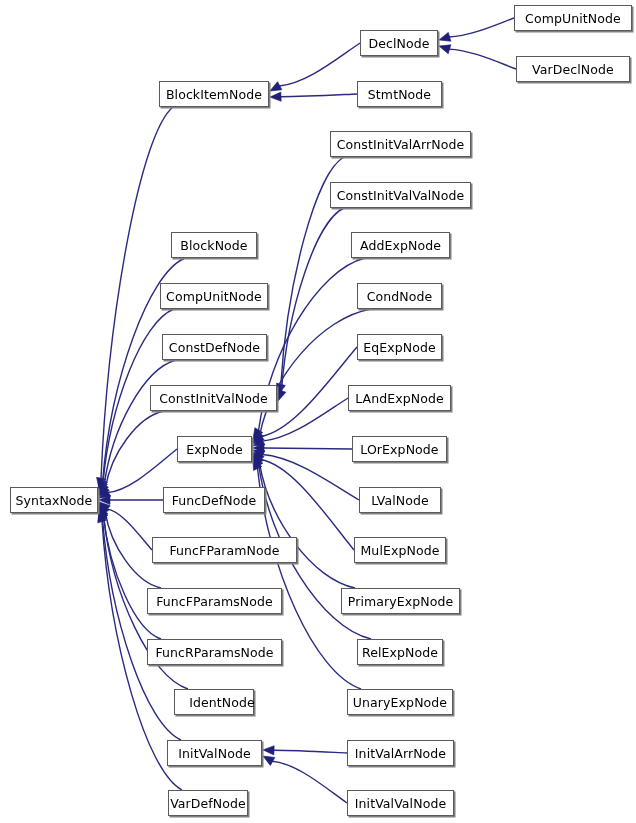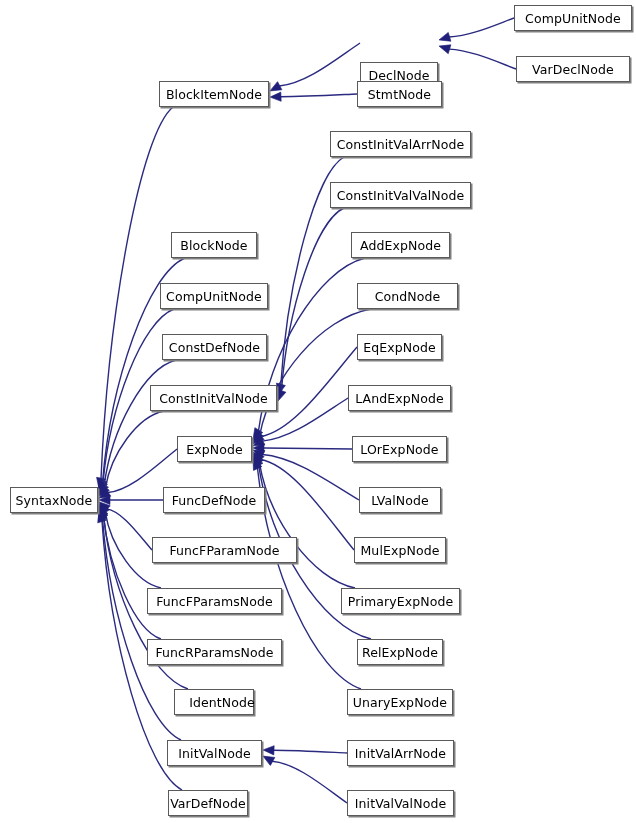--- a/index.html
+++ b/index.html
@@ -109,21 +109,21 @@
         <path d="M 273.49 750.29 C 298.49 750.45 324.95 751.97 347.00 753.00" fill="none" stroke="#2a2a80" stroke-width="1.4"></path>
         <path d="M 0 0 L 11 -4.6 L 11 4.6 Z" fill="#20207a" stroke="#20207a" stroke-width="0.6" transform="translate(263,749.9) rotate(2.1135279347910325)"></path>
         <path d="M 272.17 761.22 C 297.61 763.73 324.55 787.12 347.00 803.00" fill="none" stroke="#2a2a80" stroke-width="1.4"></path>
         <path d="M 0 0 L 11 -4.6 L 11 4.6 Z" fill="#20207a" stroke="#20207a" stroke-width="0.6" transform="translate(263,756.1) rotate(29.176079067978513)"></path>
       </g>
   </svg>
   <div id="node-layer">
       <div class="node-box" style="left: 514px; top: 5px; width: 118px;">
         <span class="node-label">CompUnitNode</span>
       </div>
-      <div class="node-box" style="left: 360px; top: 30px; width: 78px; margin-top: 32px;">
+      <div class="node-box" style="left: 360px; top: 30px; width: 78px;">
         <span class="node-label">DeclNode</span>
       </div>
       <div class="node-box" style="left: 516px; top: 56px; width: 114px;">
         <span class="node-label">VarDeclNode</span>
       </div>
       <div class="node-box" style="left: 159px; top: 81px; width: 110px;">
         <span class="node-label">BlockItemNode</span>
       </div>
       <div class="node-box" style="left: 357px; top: 81px; width: 85px;">
         <span class="node-label">StmtNode</span>
@@ -136,21 +136,21 @@
       </div>
       <div class="node-box" style="left: 171px; top: 232px; width: 86px;">
         <span class="node-label">BlockNode</span>
       </div>
       <div class="node-box" style="left: 351px; top: 232px; width: 99px;">
         <span class="node-label">AddExpNode</span>
       </div>
       <div class="node-box" style="left: 160px; top: 283px; width: 108px;">
         <span class="node-label">CompUnitNode</span>
       </div>
-      <div class="node-box" style="left: 357px; top: 283px; width: 101px;">
+      <div class="node-box" style="left: 357px; top: 283px; width: 85px;">
         <span class="node-label">CondNode</span>
       </div>
       <div class="node-box" style="left: 162px; top: 334px; width: 105px;">
         <span class="node-label">ConstDefNode</span>
       </div>
       <div class="node-box" style="left: 357px; top: 334px; width: 85px;">
         <span class="node-label">EqExpNode</span>
       </div>
       <div class="node-box" style="left: 150px; top: 385px; width: 127px;">
         <span class="node-label">ConstInitValNode</span>

